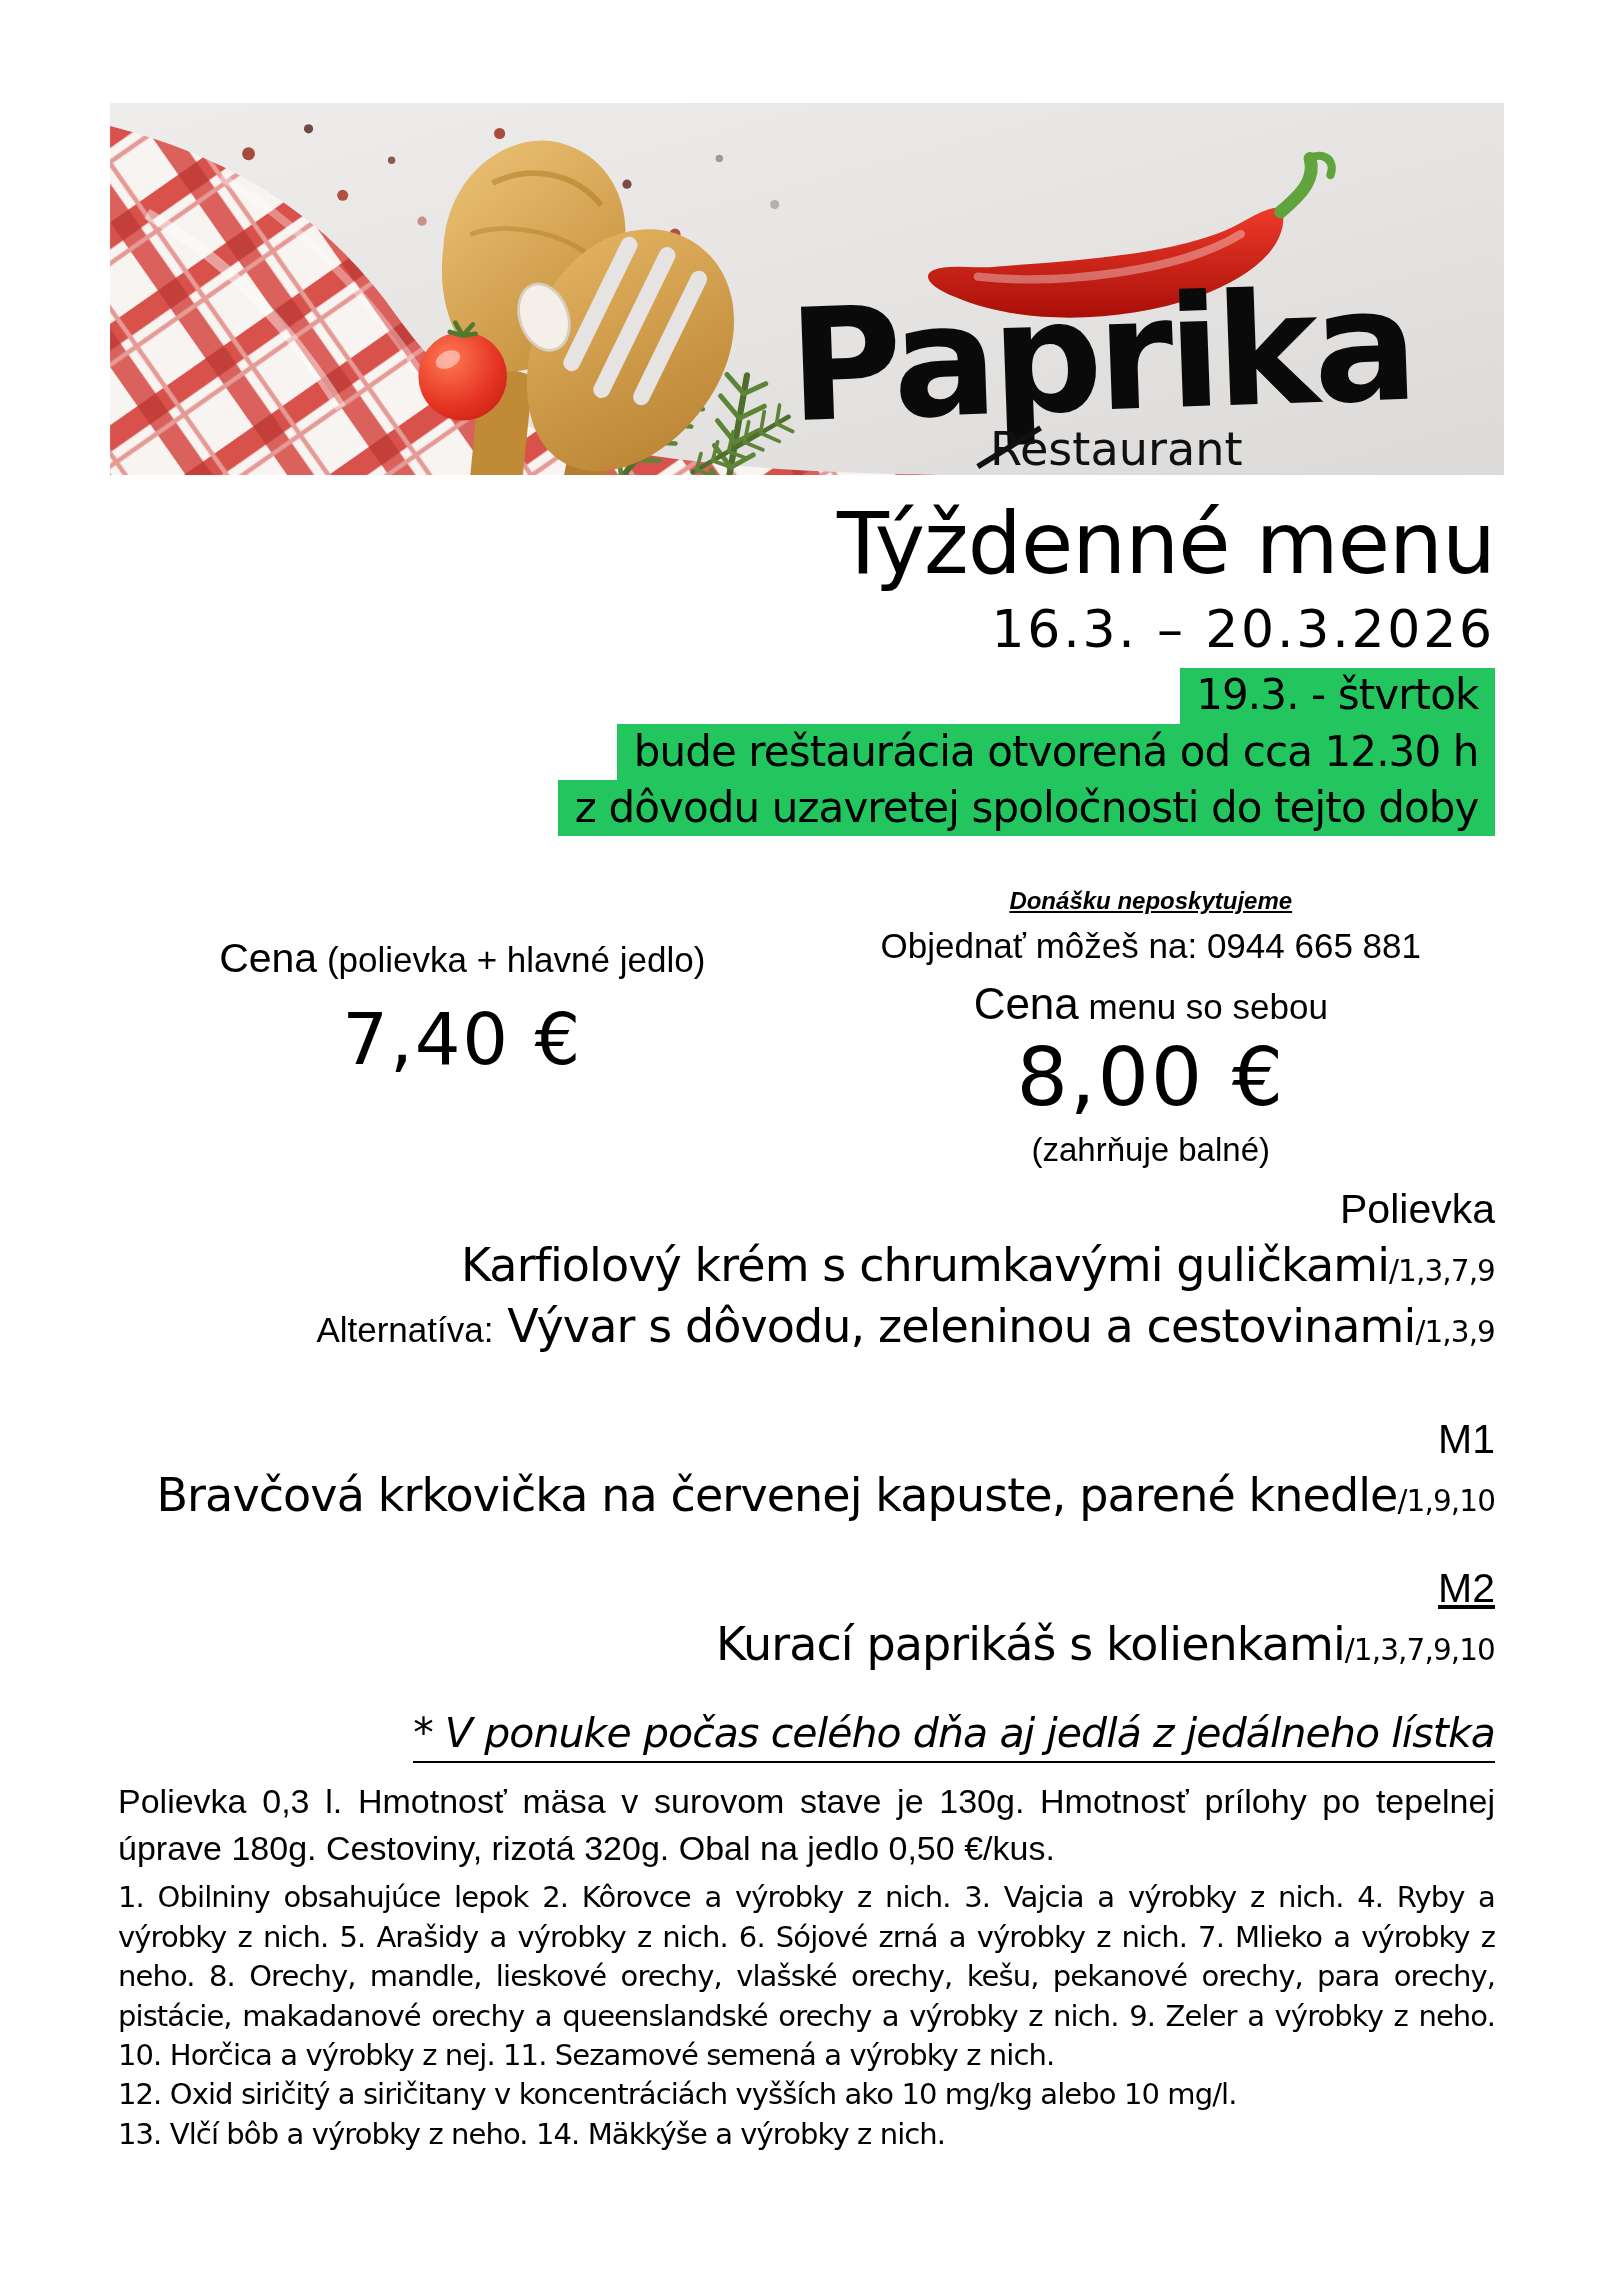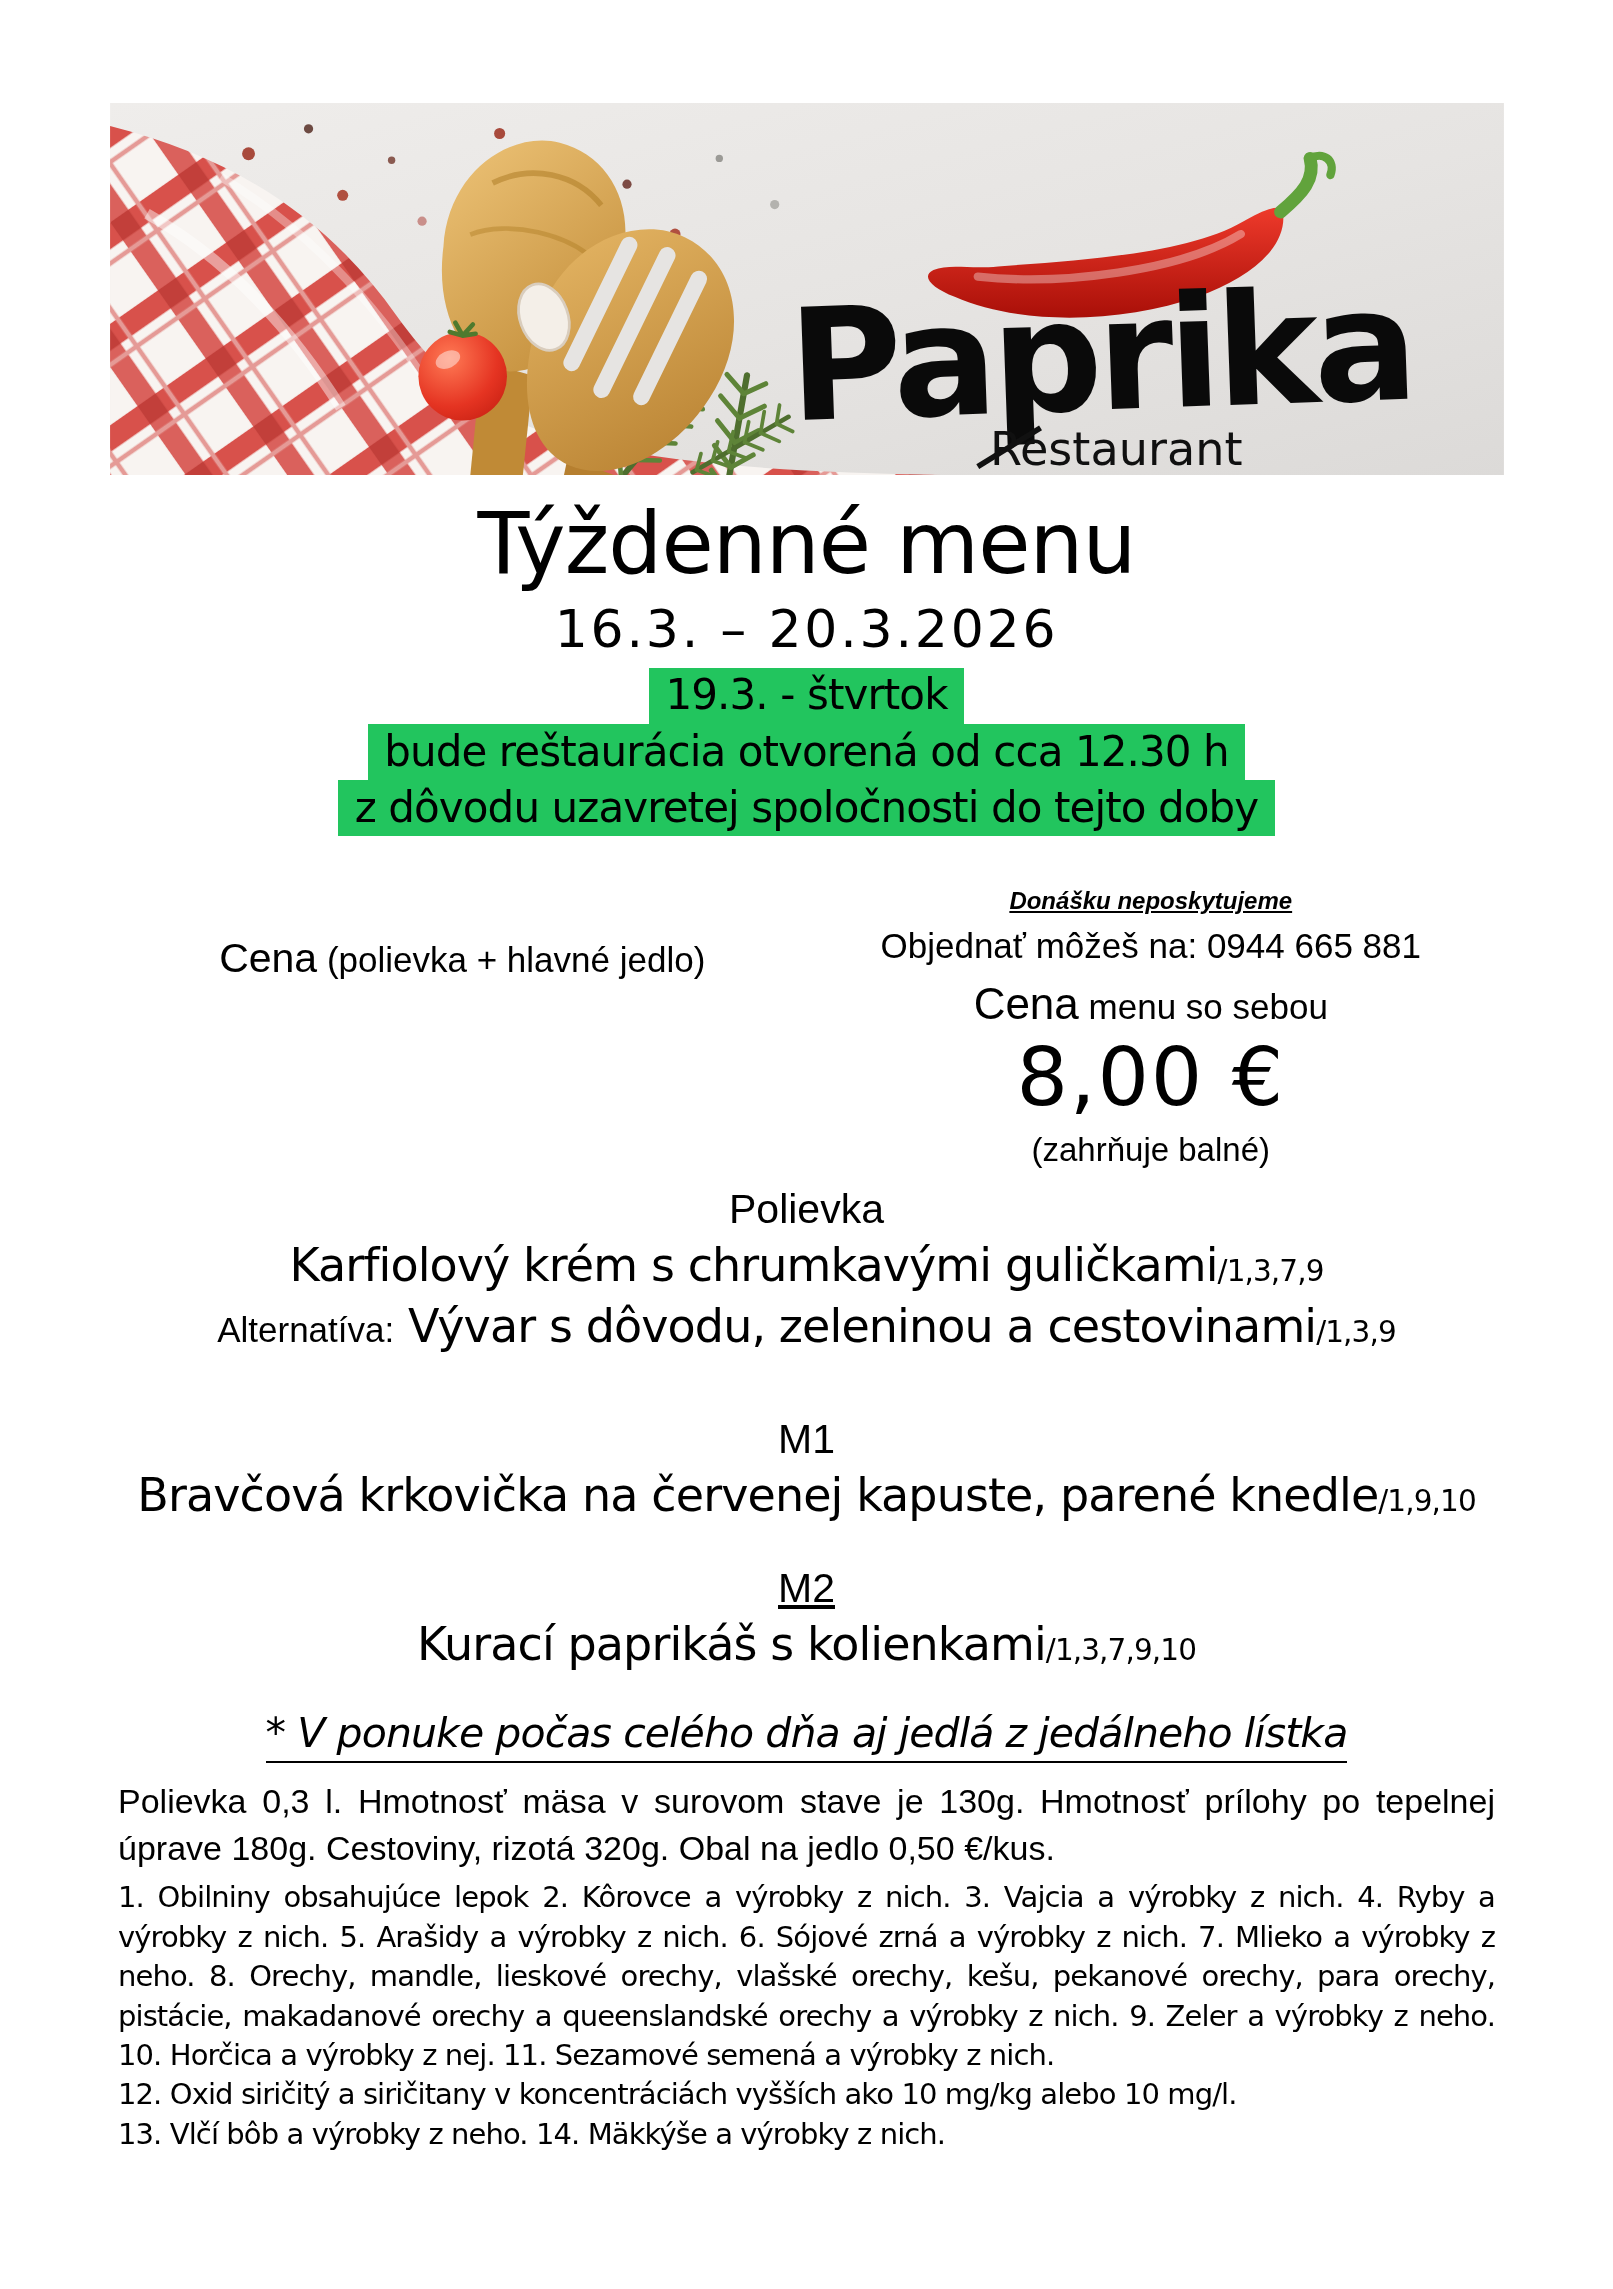--- a/index.html
+++ b/index.html
@@ -7,21 +7,21 @@
     position:relative;
     width:1613px;
     height:2290px;
     margin:0 auto;
     background:#ffffff;
     color:#000;
     font-family:"Liberation Sans", sans-serif;
     overflow:hidden;
   }
   .content{padding:0 118px;}
-  .center{text-align:center;}
+  .center{text-align:right;}
 
   
   .banner{
     width:1394px;
     height:372px;
     margin:103px auto 0 auto;
     overflow:hidden;
   }
   .banner svg{display:block;}
 
@@ -219,20 +219,21 @@
       <div class="row"><span class="hl hand">z dôvodu uzavretej spoločnosti do tejto doby</span></div>
     </div>
 
 
     <div class="price-flex">
       <div class="col col-left">
         <div class="price-label">
           <span class="big">Cena</span>
           <span>(polievka + hlavné jedlo)</span>
         </div>
+        <div class="price-val hand">7,40 €</div>
       </div>
 
       <div class="col col-right">
         <div class="delivery">Donášku neposkytujeme</div>
         <div class="order">
           <span>Objednať môžeš na:</span>
           <b>0944 665 881</b>
         </div>
         <div class="takeaway-label">
           <span class="big">Cena</span>

